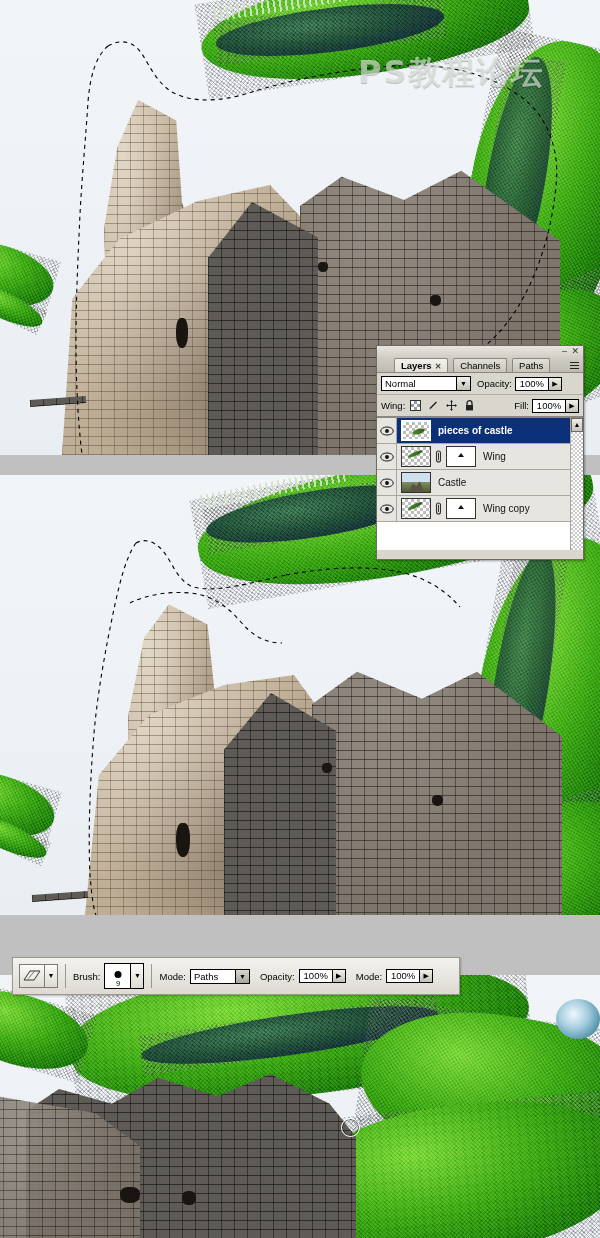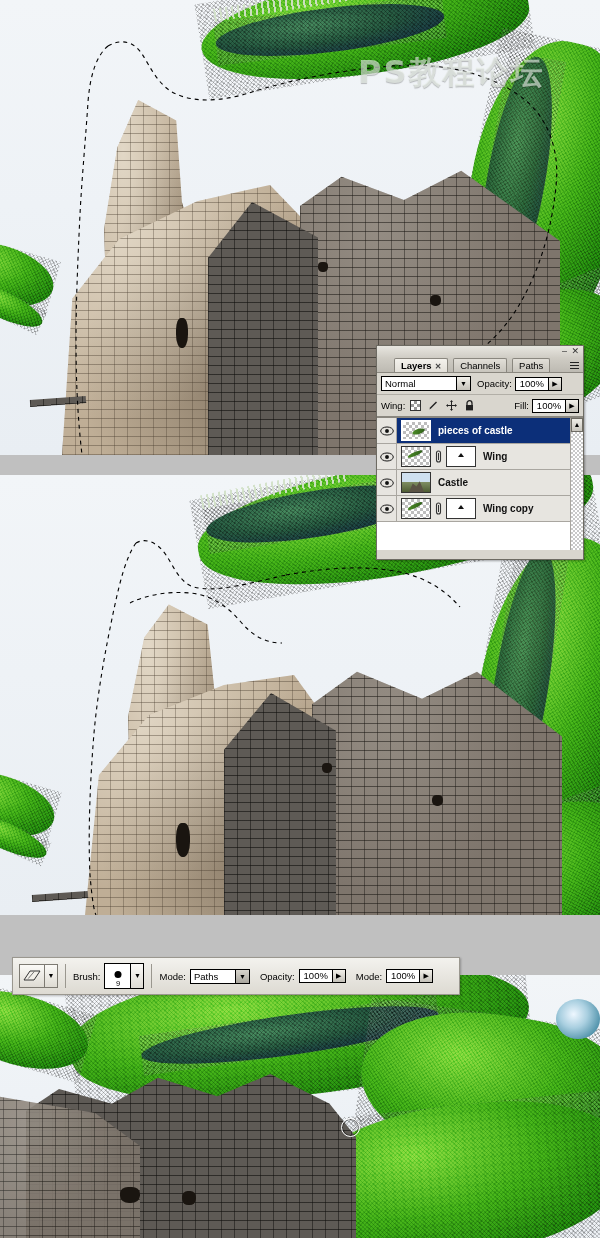--- a/index.html
+++ b/index.html
@@ -250,21 +250,21 @@
     position: relative;
     flex: none;
   }
   .maskthumb .mk {
     position: absolute; left: 50%; top: 42%;
     transform: translate(-50%,-50%);
     width: 6px; height: 4px;
     background: #111;
     clip-path: polygon(0 100%, 50% 0, 100% 100%);
   }
-  .layer-name { margin-left: 7px; font-size: 10px; color: #111; font-weight: bold; }
+  .layer-name { margin-left: 7px; font-size: 10px; color: #111; }
 
   #layer-scroll {
     position: absolute; right: 0; top: 0;
     width: 13px; height: 100%;
     background-image:
       linear-gradient(45deg,#c9c9c9 25%,transparent 25%,transparent 75%,#c9c9c9 75%),
       linear-gradient(45deg,#c9c9c9 25%,#fff 25%,#fff 75%,#c9c9c9 75%);
     background-size: 4px 4px;
     background-position: 0 0, 2px 2px;
     border-left: 1px solid #a9a6a0;

